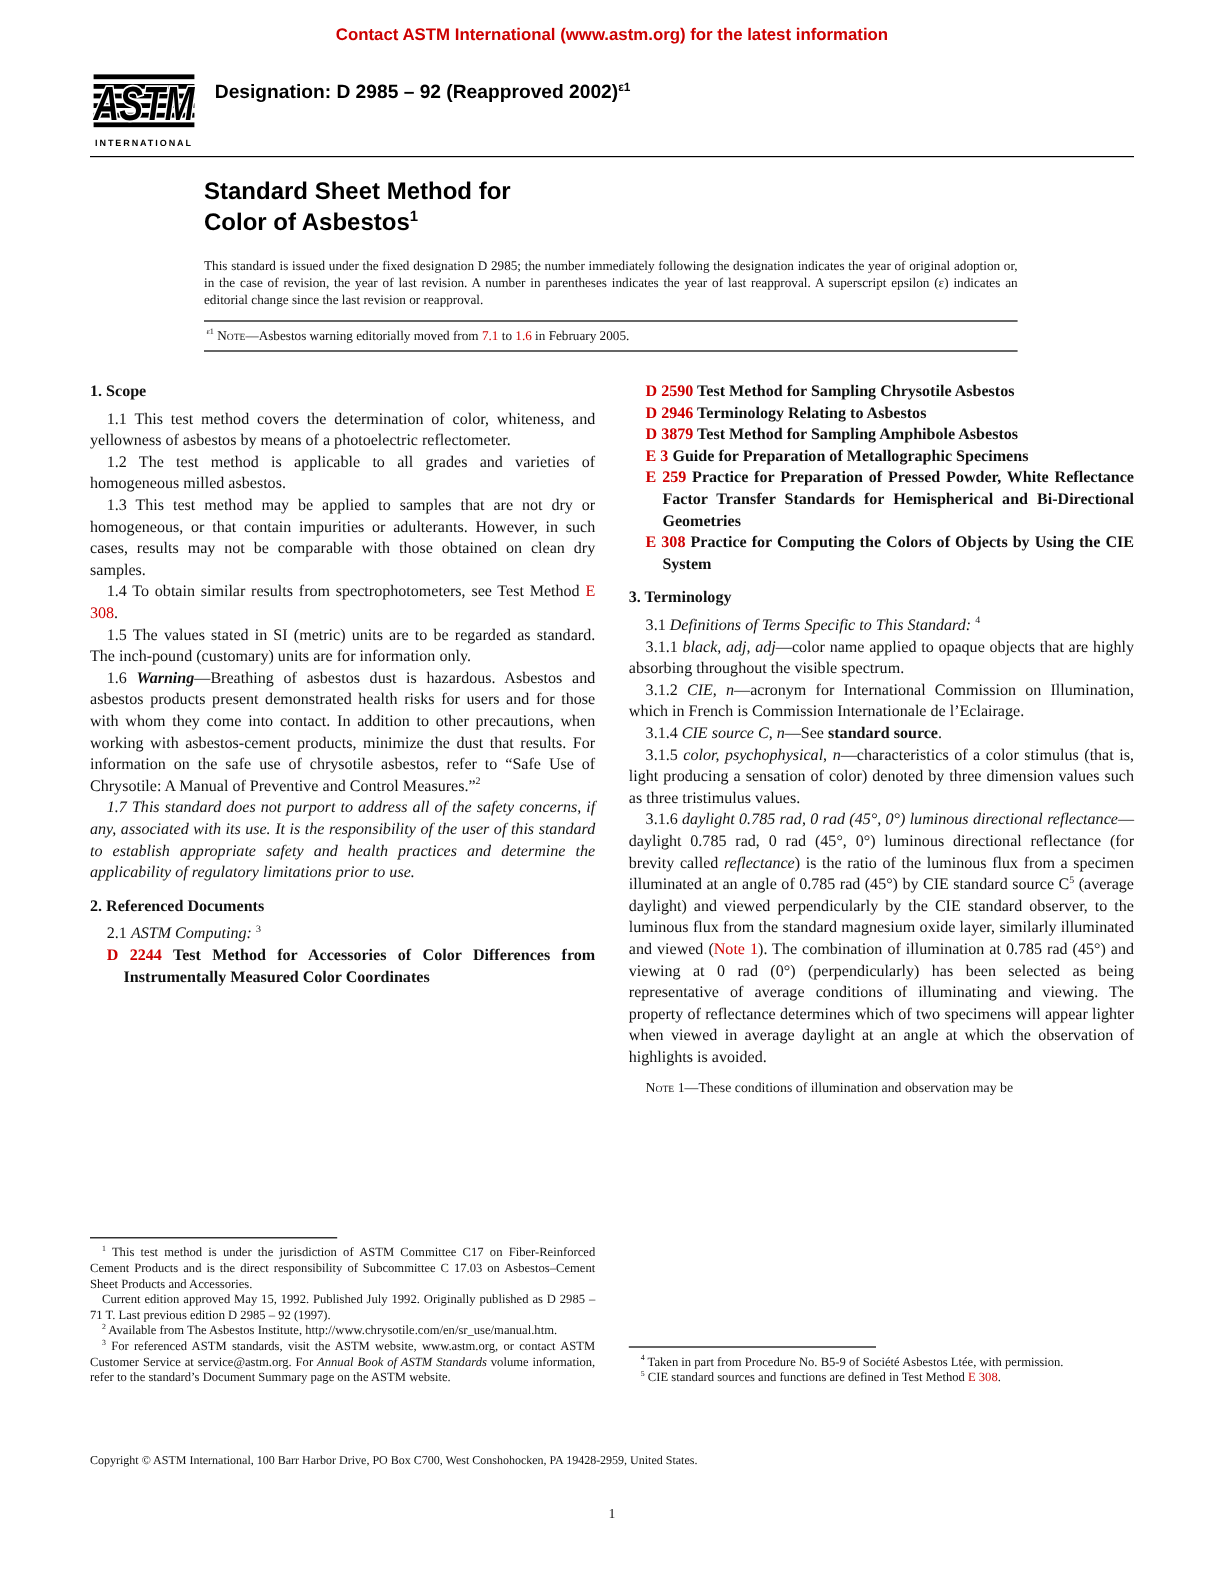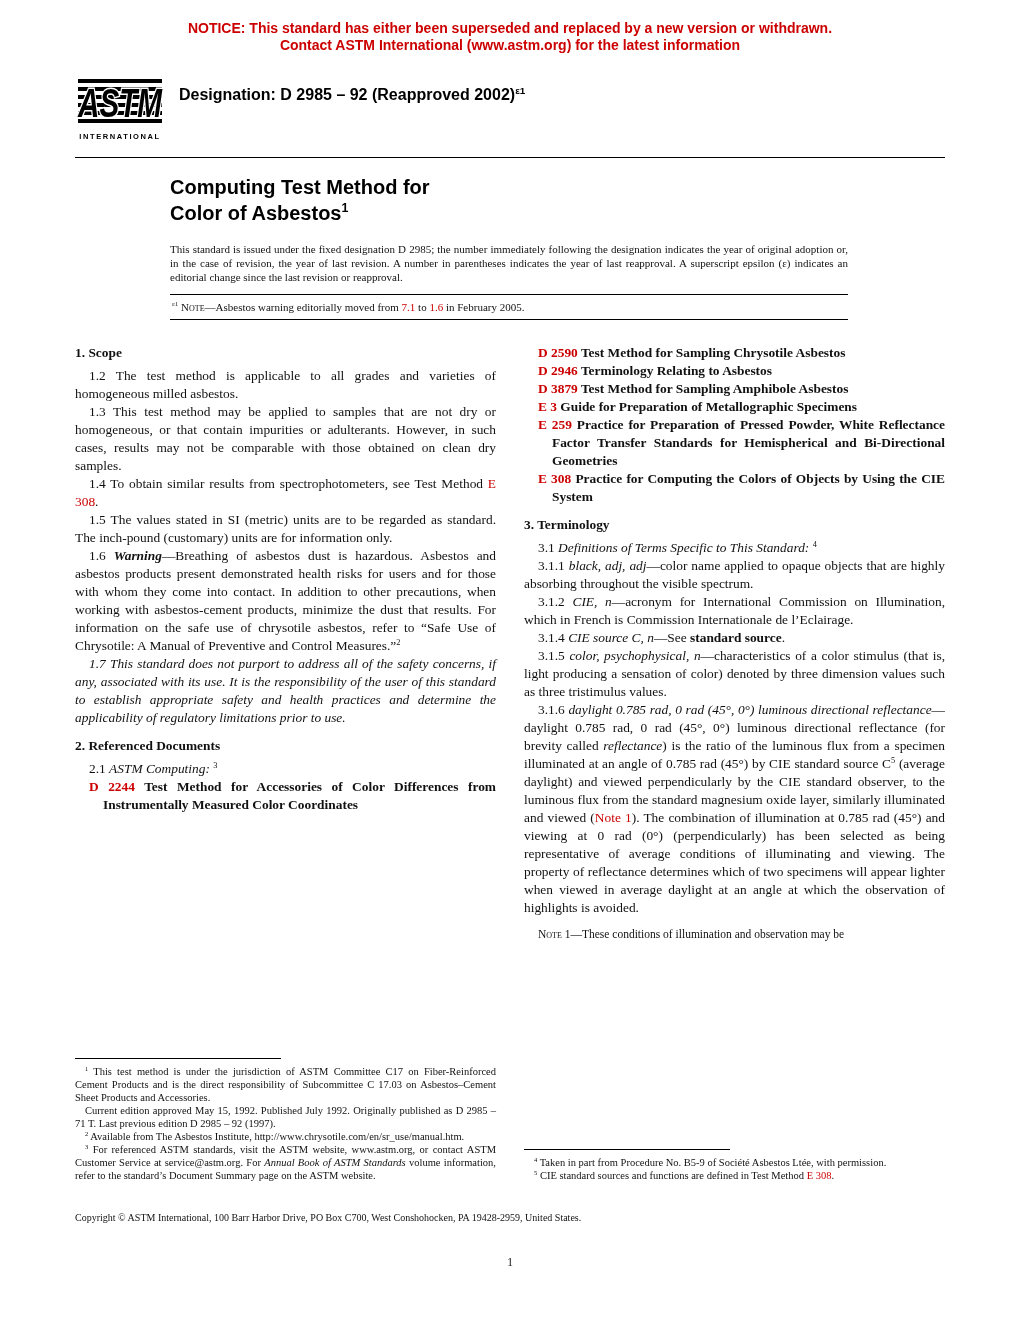--- a/index.html
+++ b/index.html
@@ -12,21 +12,21 @@
   }
   
   .notice {
     padding-top:20px; text-align:center;
     color:#cc0000; font-family:"Liberation Sans", sans-serif;
     font-weight:bold; font-size:14px; line-height:17px;
   }
   
   .header-row {
     display:flex; align-items:flex-start;
-    margin:22px 75px 0 75px; padding-bottom:16px;
+    margin:22px 75px 0 75px; padding-bottom:6px;
     border-bottom:1.5px solid #000;
   }
   .logo-wrap { width:90px; text-align:center; }
   .logo-sub {
     font-family:"Liberation Sans", sans-serif; font-weight:bold;
     font-size:7.5px; letter-spacing:1.6px; margin-top:2px; color:#000;
   }
   .designation {
     margin-left:14px; padding-top:10px;
     font-family:"Liberation Sans", sans-serif;
@@ -82,21 +82,20 @@
   .pageno { position:absolute; left:0; right:0; top:1256px; text-align:center; font-size:11.5px; }
   
   .logo-svg { display:block; margin:0 auto; }
 </style>
 </head>
 <body>
 
 <div class="page">
 
   <div class="notice">
-    <div>NOTICE: This standard has either been superseded and replaced by a new version or withdrawn.</div>
     <div>Contact ASTM International (www.astm.org) for the latest information</div>
   </div>
 
   <div class="header-row">
     <div class="logo-wrap">
       <svg class="logo-svg" width="88" height="54" viewBox="0 0 88 54">
         <g>
           <rect x="2" y="3" width="84" height="4" fill="#000"></rect>
           <rect x="2" y="11" width="84" height="4" fill="#000"></rect>
           <rect x="2" y="19" width="84" height="4" fill="#000"></rect>
@@ -105,32 +104,33 @@
           <rect x="2" y="43" width="84" height="4" fill="#000"></rect>
         </g>
         <text x="44" y="41" text-anchor="middle" font-family="Liberation Sans, sans-serif" font-size="40" font-weight="bold" font-style="italic" fill="#000" stroke="#ffffff" stroke-width="3" paint-order="stroke" textLength="84" lengthAdjust="spacingAndGlyphs">ASTM</text>
         </svg>
       <div class="logo-sub">INTERNATIONAL</div>
     </div>
     <div class="designation"><span>Designation: D 2985 – 92 (Reapproved 2002)</span><span class="sup">ε1</span></div>
   </div>
 
   <div class="title-block">
-    <div>Computing Test Method for</div>
+    <div>Standard Sheet Method for</div>
     <div><span>Color of Asbestos</span><span class="sup">1</span></div>
   </div>
 
   <p class="issuance">This standard is issued under the fixed designation D 2985; the number immediately following the designation indicates the year of original adoption or, in the case of revision, the year of last revision. A number in parentheses indicates the year of last reapproval. A superscript epsilon (ε) indicates an editorial change since the last revision or reapproval.</p>
 
   <div class="note-box"><span class="sup">ε1</span><span> </span><span class="sc">Note</span><span>—Asbestos warning editorially moved from </span><span class="link">7.1</span><span> to </span><span class="link">1.6</span><span> in February 2005.</span></div>
 
   <div class="columns">
 
     <div class="col">
       <h4>1. Scope</h4>
+      <p class="body"><span>1.1 This test method covers the determination of color, whiteness, and yellowness of asbestos by means of a photoelectric reflectometer.</span></p>
       <p class="body"><span>1.2 The test method is applicable to all grades and varieties of homogeneous milled asbestos.</span></p>
       <p class="body"><span>1.3 This test method may be applied to samples that are not dry or homogeneous, or that contain impurities or adulterants. However, in such cases, results may not be comparable with those obtained on clean dry samples.</span></p>
       <p class="body"><span>1.4 To obtain similar results from spectrophotometers, see Test Method </span><span class="link">E 308</span><span>.</span></p>
       <p class="body"><span>1.5 The values stated in SI (metric) units are to be regarded as standard. The inch-pound (customary) units are for information only.</span></p>
       <p class="body"><span>1.6 </span><span class="bi">Warning</span><span>—Breathing of asbestos dust is hazardous. Asbestos and asbestos products present demonstrated health risks for users and for those with whom they come into contact. In addition to other precautions, when working with asbestos-cement products, minimize the dust that results. For information on the safe use of chrysotile asbestos, refer to “Safe Use of Chrysotile: A Manual of Preventive and Control Measures.”</span><span class="sup">2</span></p>
       <p class="body"><span class="i">1.7 This standard does not purport to address all of the safety concerns, if any, associated with its use. It is the responsibility of the user of this standard to establish appropriate safety and health practices and determine the applicability of regulatory limitations prior to use.</span></p>
 
       <h4>2. Referenced Documents</h4>
       <p class="body"><span>2.1 </span><span class="i">ASTM Computing: </span><span class="sup">3</span></p>
       <p class="ref"><span class="link">D 2244</span><span> Test Method for Accessories of Color Differences from Instrumentally Measured Color Coordinates</span></p>

